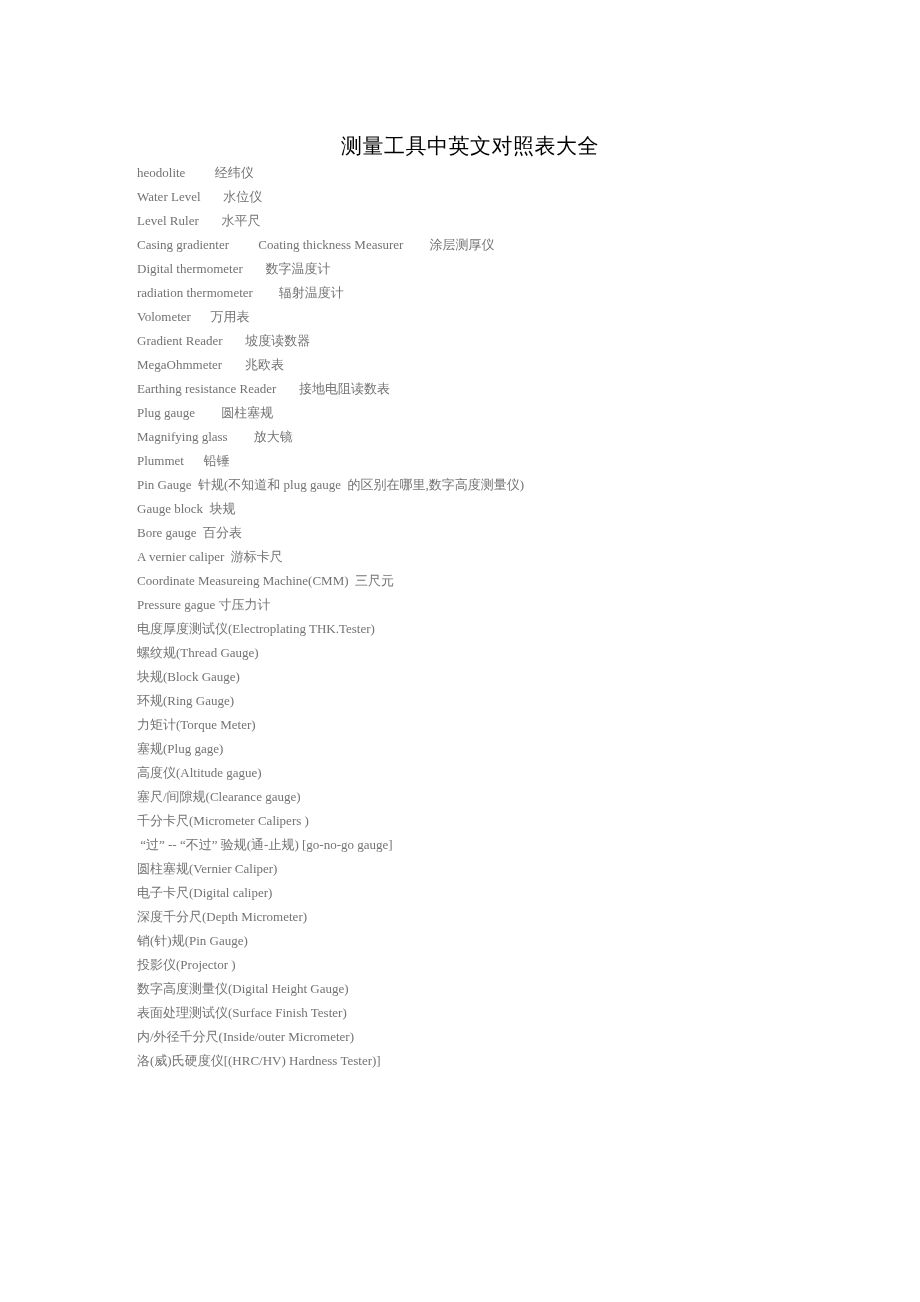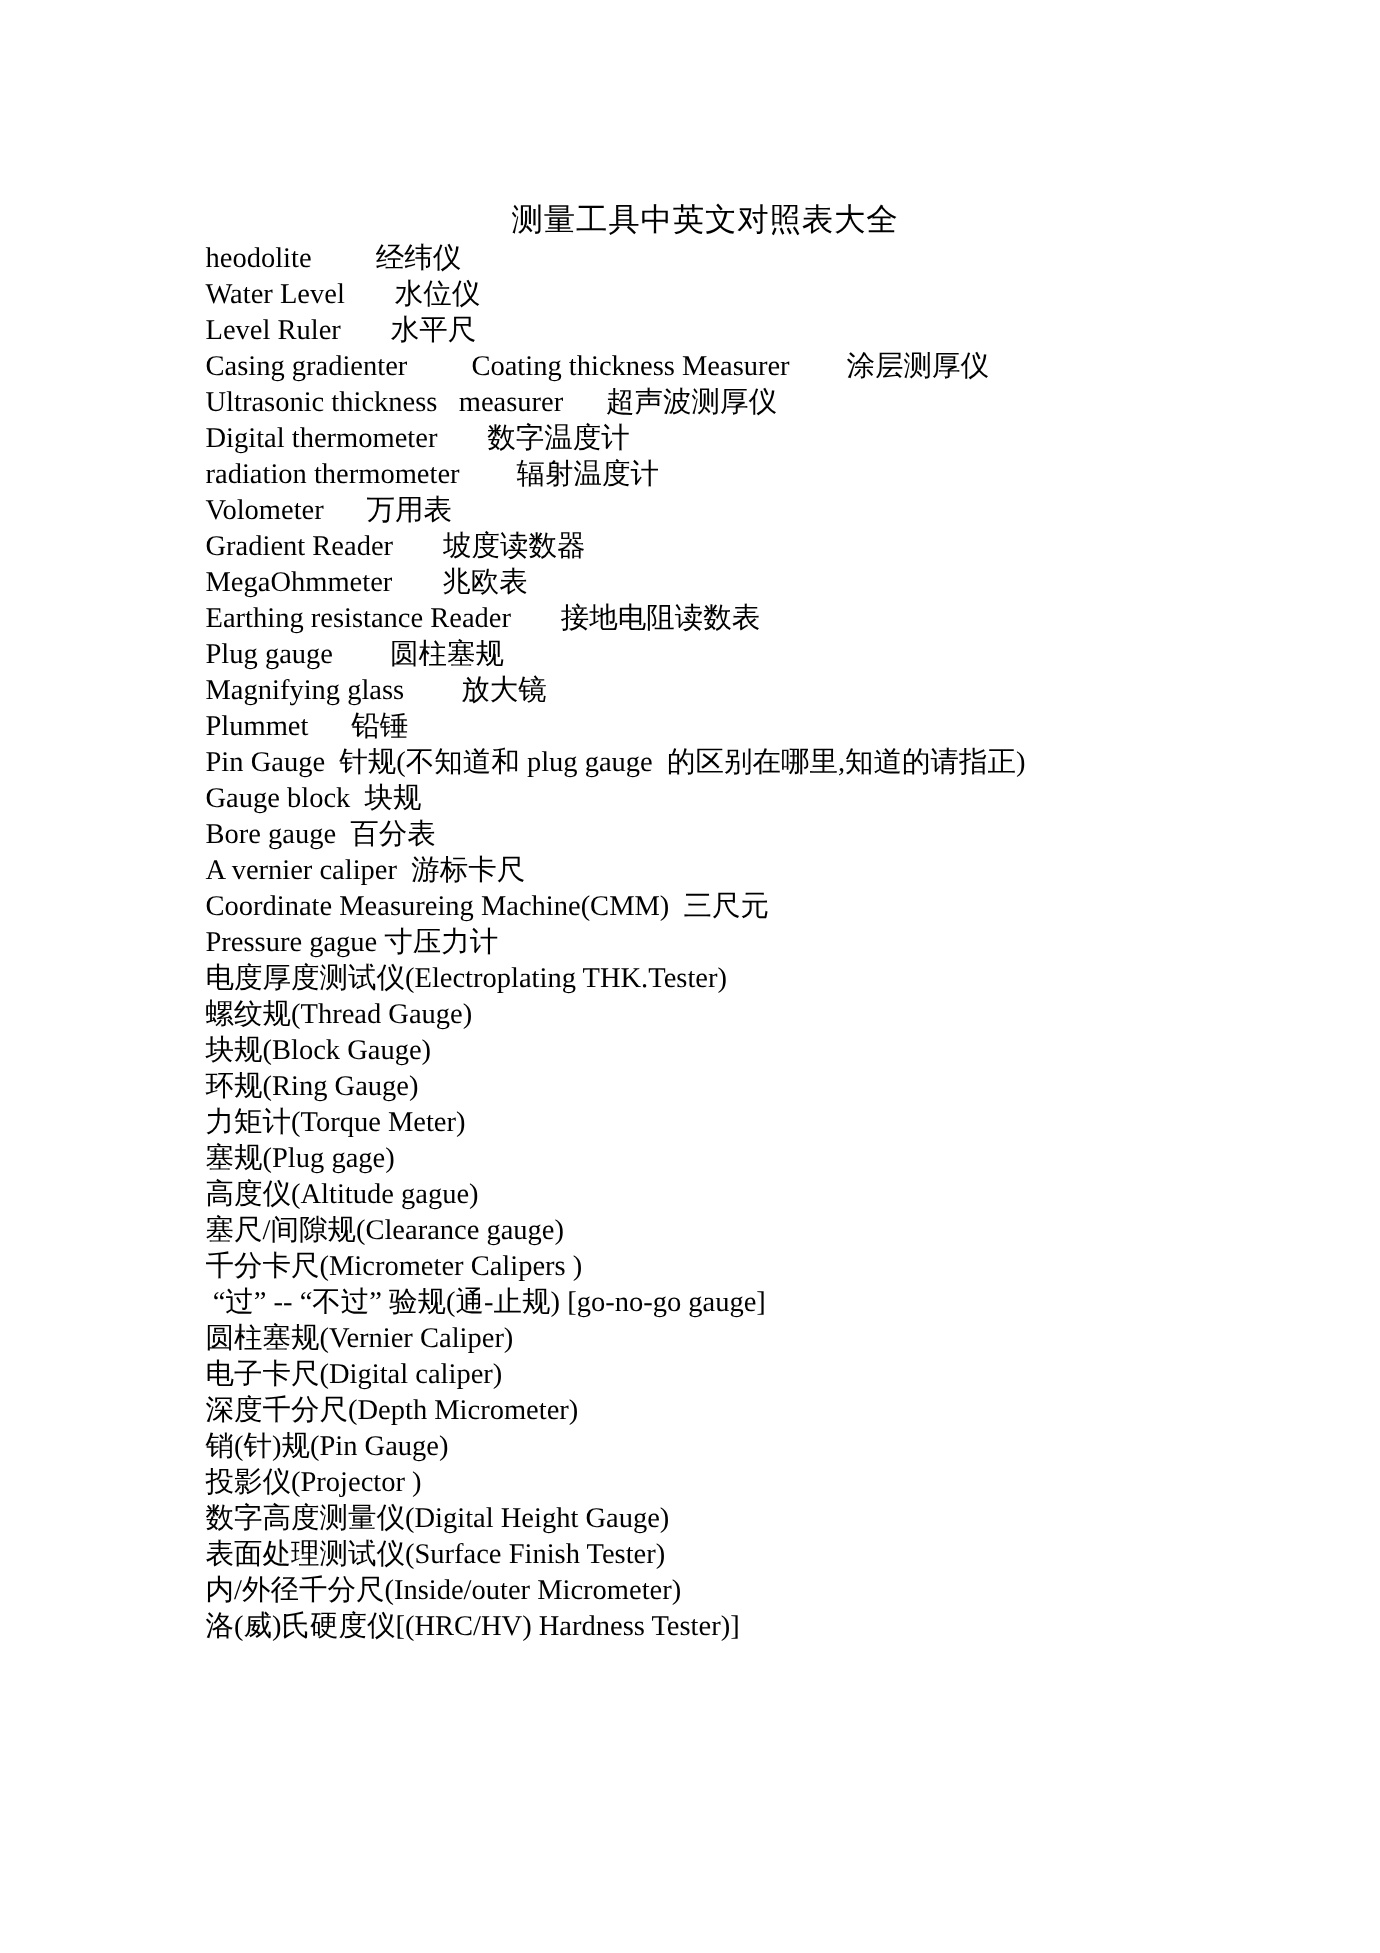--- a/index.html
+++ b/index.html
@@ -35,50 +35,49 @@
     white-space: pre;
   }
   .body-block {
     position: absolute;
     top: 161px;
     left: 137px;
     width: 760px;
   }
   .line {
     font-family: "Liberation Serif", "DejaVu Serif", serif;
-    font-size: 19px;
+    font-size: 13px;
     line-height: 24px;
     height: 24px;
     white-space: pre;
-    color: #000000;
+    color: #737373;
   }
 </style>
 </head>
 <body>
 
 <div class="page">
 
   <h1 class="doc-title">测量工具中英文对照表大全</h1>
 
   <div class="body-block">
     <div class="line">heodolite         经纬仪</div>
     <div class="line">Water Level       水位仪</div>
     <div class="line">Level Ruler       水平尺</div>
     <div class="line">Casing gradienter         Coating thickness Measurer        涂层测厚仪</div>
-    <div class="line">Ultrasonic thickness   measurer      超声波测厚仪</div>
     <div class="line">Digital thermometer       数字温度计</div>
     <div class="line">radiation thermometer        辐射温度计</div>
     <div class="line">Volometer      万用表</div>
     <div class="line">Gradient Reader       坡度读数器</div>
     <div class="line">MegaOhmmeter       兆欧表</div>
     <div class="line">Earthing resistance Reader       接地电阻读数表</div>
     <div class="line">Plug gauge        圆柱塞规</div>
     <div class="line">Magnifying glass        放大镜</div>
     <div class="line">Plummet      铅锤</div>
-    <div class="line">Pin Gauge  针规(不知道和 plug gauge  的区别在哪里,知道的请指正)</div>
+    <div class="line">Pin Gauge  针规(不知道和 plug gauge  的区别在哪里,数字高度测量仪)</div>
     <div class="line">Gauge block  块规</div>
     <div class="line">Bore gauge  百分表</div>
     <div class="line">A vernier caliper  游标卡尺</div>
     <div class="line">Coordinate Measureing Machine(CMM)  三尺元</div>
     <div class="line">Pressure gague 寸压力计</div>
     <div class="line">电度厚度测试仪(Electroplating THK.Tester)</div>
     <div class="line">螺纹规(Thread Gauge)</div>
     <div class="line">块规(Block Gauge)</div>
     <div class="line">环规(Ring Gauge)</div>
     <div class="line">力矩计(Torque Meter)</div>

